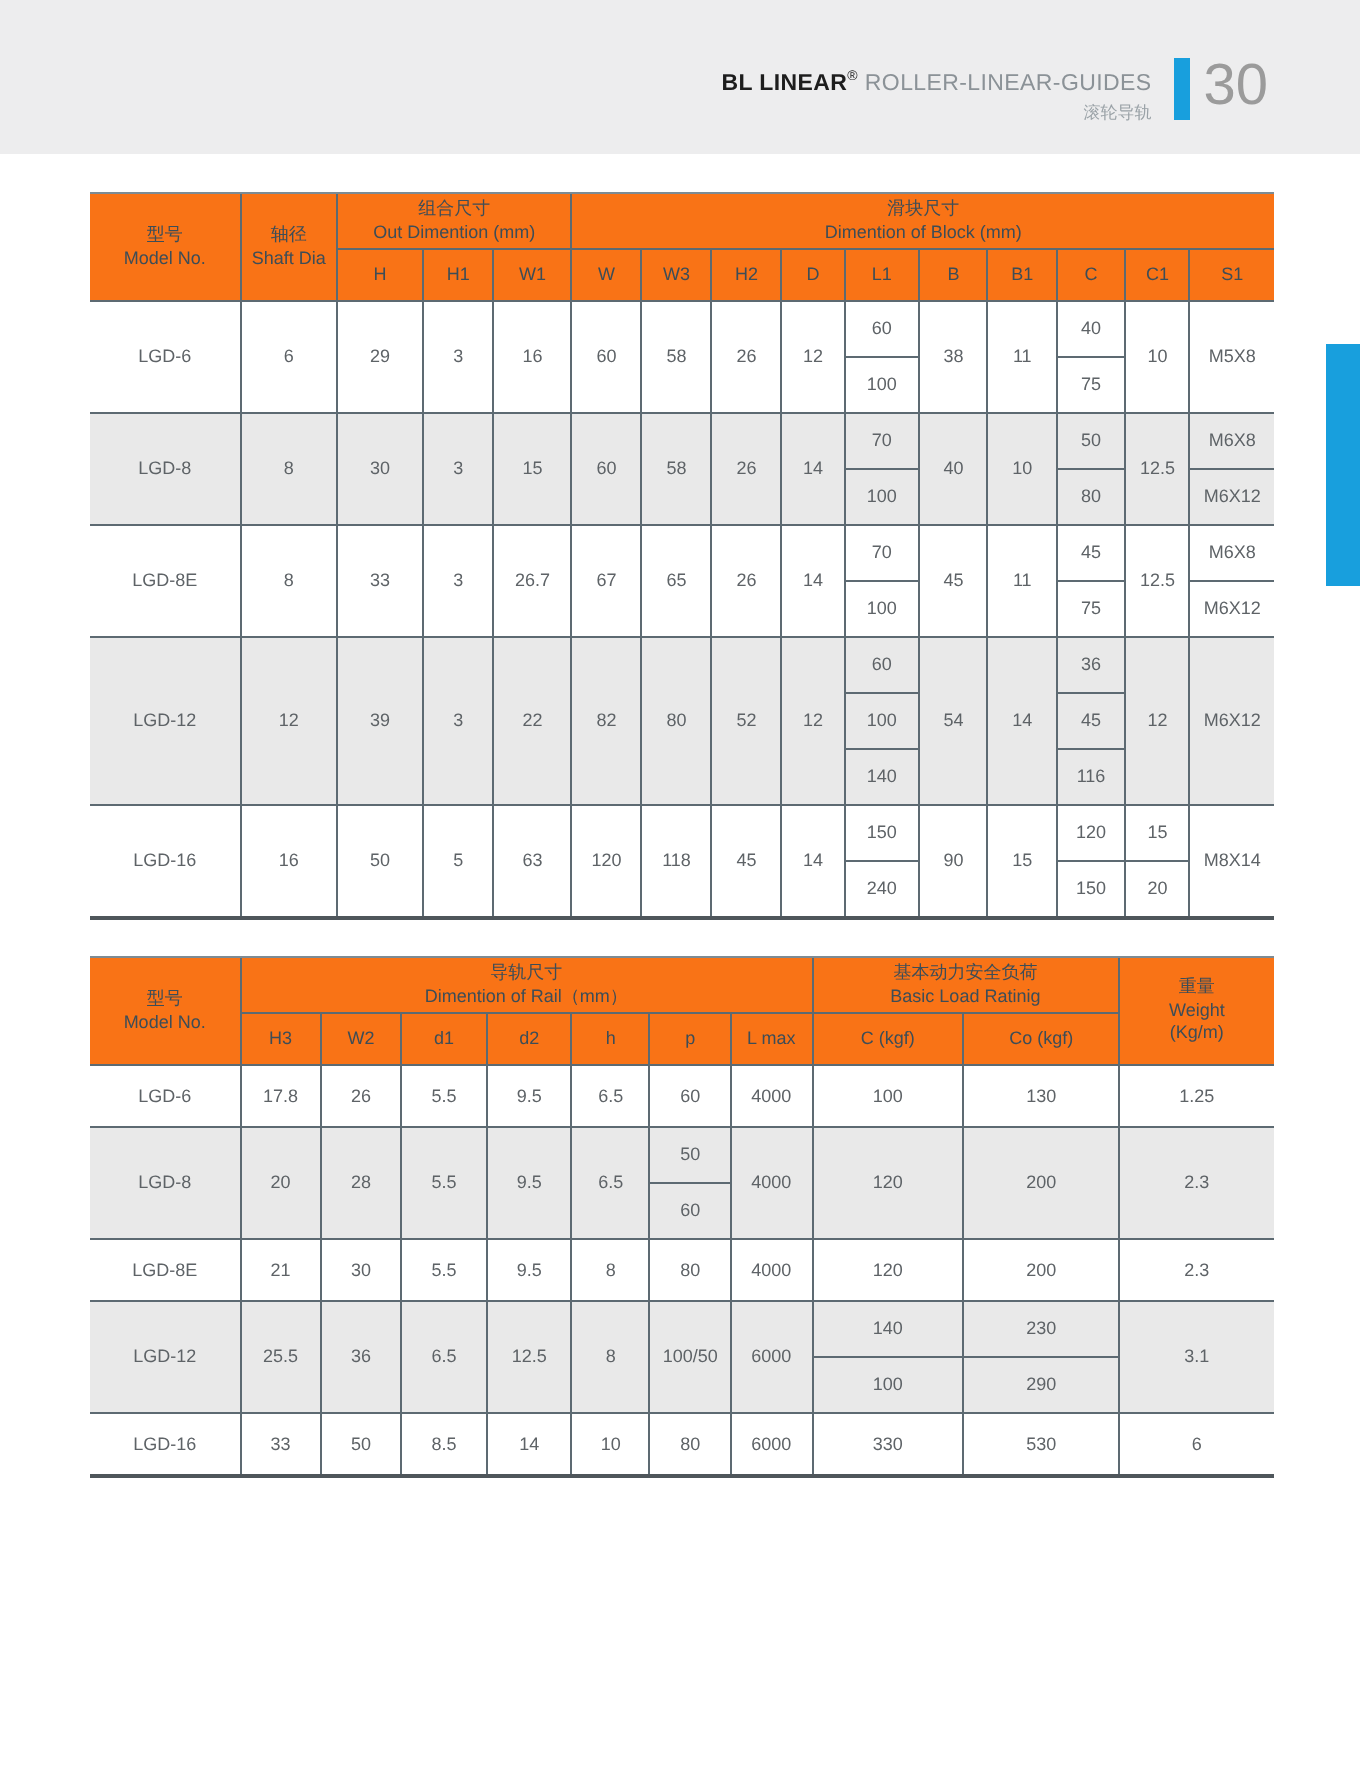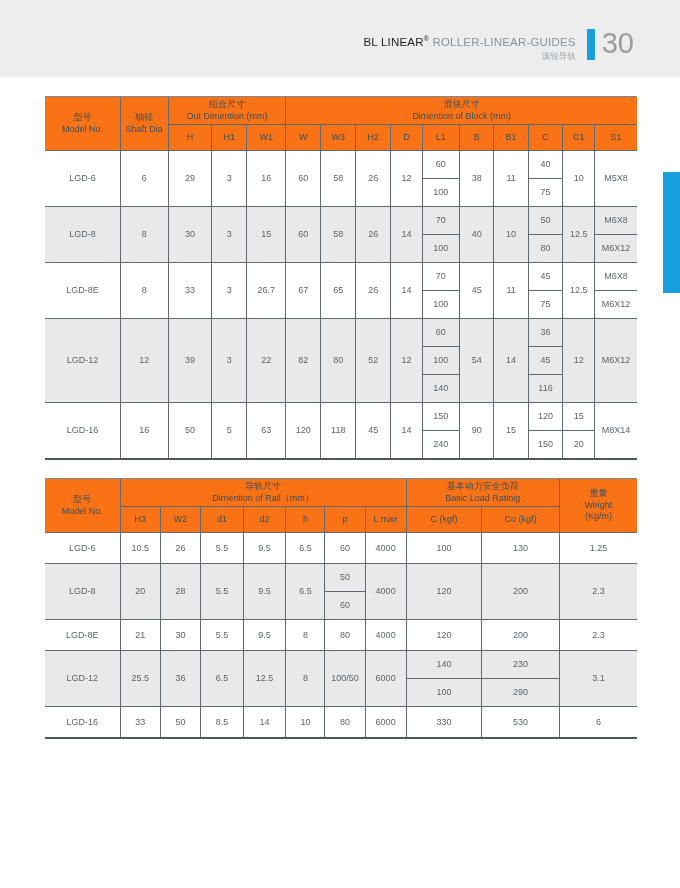--- a/index.html
+++ b/index.html
@@ -4,21 +4,21 @@
 <style>
   html,body{margin:0;padding:0;background:#ffffff;}
   .page{
     position:relative;width:680px;height:888px;background:#ffffff;
     font-family:"Liberation Sans", sans-serif;overflow:hidden;
   }
   .top-band{position:absolute;top:0;left:0;width:680px;height:77px;background:#ededee;}
   .masthead{position:absolute;top:29px;right:46px;display:flex;align-items:flex-start;}
   .mast-text{text-align:right;padding-top:3px;}
   .brand-line{font-size:11.5px;color:#8b9297;letter-spacing:0.2px;white-space:nowrap;line-height:13px;}
-  .brand-line .brand{font-weight:normal;color:#1d1d1d;}
+  .brand-line .brand{font-weight:bold;color:#1d1d1d;}
   .brand-line sup{font-size:7px;color:#1d1d1d;}
   .cn-line{font-size:8.5px;color:#9aa2a7;margin-top:2px;line-height:10px;font-family:Liberation Serif, serif;}
   .accent-bar{width:8px;height:31px;background:#189fdd;margin:0 7px 0 11px;}
   .page-num{font-size:29px;line-height:29px;color:#9b9b9b;font-weight:400;}
 
   .t-wrap{
     position:absolute;left:45px;width:592px;
     border-top:1px solid #7d8b94;border-bottom:2px solid #4f565b;
   }
   #wrap-t1{top:96px;}
@@ -241,21 +241,21 @@
             <th>h</th>
             <th>p</th>
             <th>L max</th>
             <th>C (kgf)</th>
             <th>Co (kgf)</th>
           </tr>
         </thead>
         <tbody>
           <tr class="tall">
             <td>LGD-6</td>
-            <td>10.5</td>
+            <td>17.8</td>
             <td>26</td>
             <td>5.5</td>
             <td>9.5</td>
             <td>6.5</td>
             <td>60</td>
             <td>4000</td>
             <td>100</td>
             <td>130</td>
             <td>1.25</td>
           </tr>

